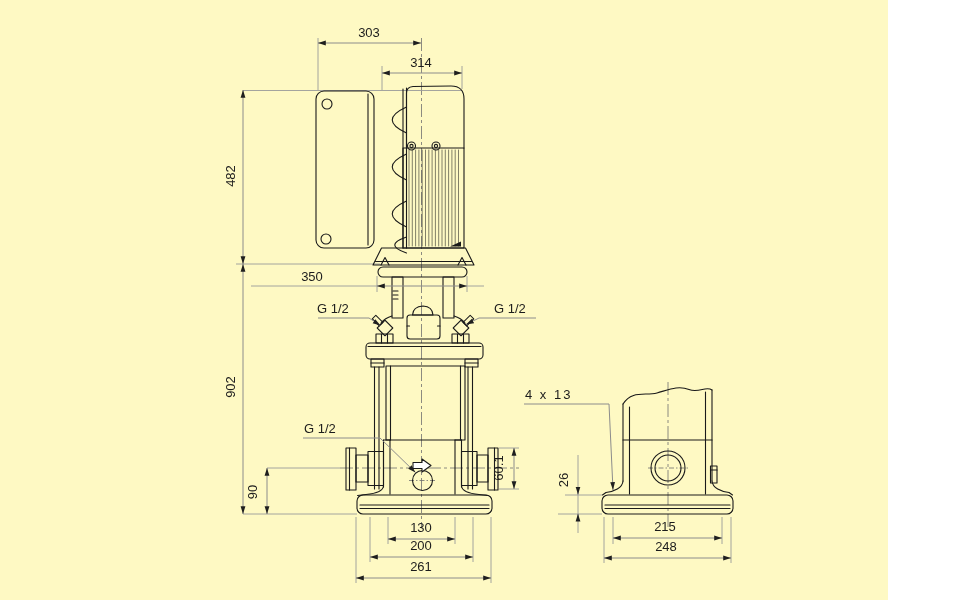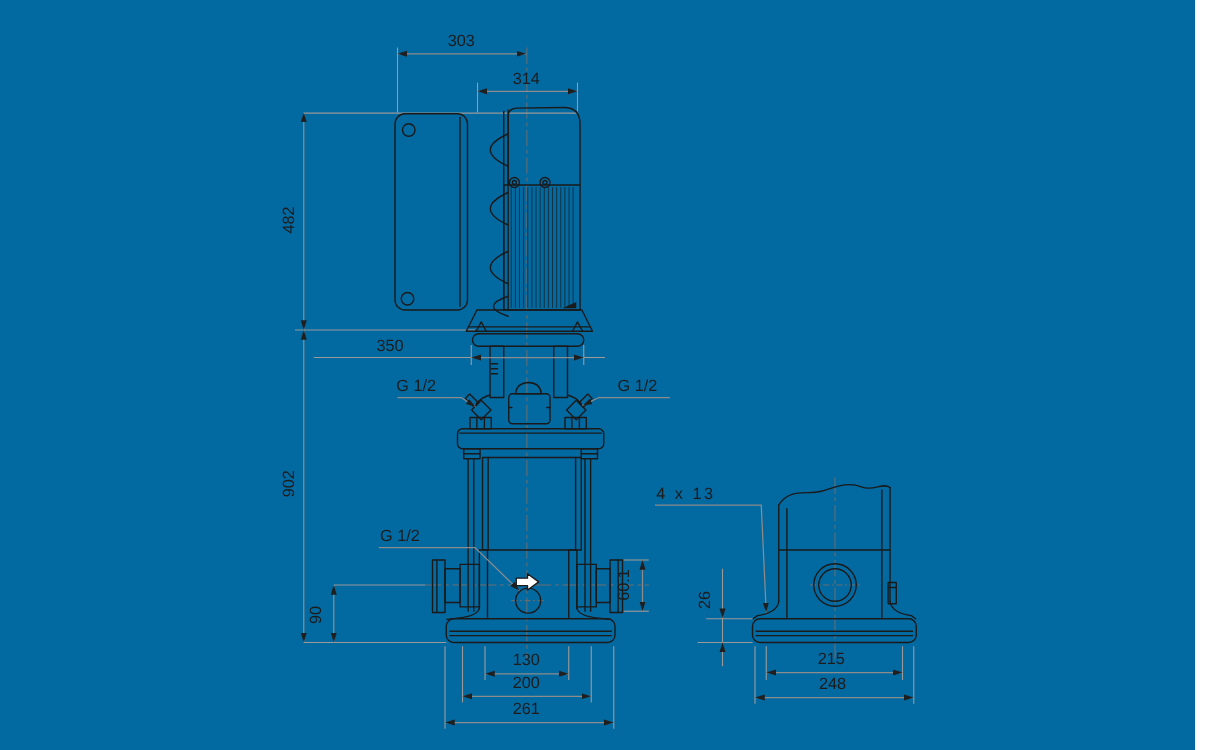--- a/index.html
+++ b/index.html
@@ -1,16 +1,16 @@
 <!DOCTYPE html>
 <html><head>
 <meta charset="utf-8">
 <style>
   html,body{margin:0;padding:0;background:#fff;}
-  .canvas{position:relative;width:956px;height:600px;background:#0369a1;overflow:hidden;}
+  .canvas{position:relative;width:888px;height:600px;background:#fef9c3;overflow:hidden;}
   svg{display:block;}
   .obj{stroke:#1a1a1a;stroke-width:1.1;fill:none;stroke-linejoin:round;stroke-linecap:round;}
   .fin{stroke:#1a1a1a;stroke-width:0.55;fill:none;}
   .dim{stroke:#8c8c8c;stroke-width:1;fill:none;}
   .ext{stroke:#9a9a9a;stroke-width:0.9;fill:none;}
   .cl{stroke:#6e6e6e;stroke-width:0.8;fill:none;stroke-dasharray:13 3 3 3;}
   .cls{stroke:#6e6e6e;stroke-width:0.8;fill:none;stroke-dasharray:5 2 1.5 2;}
   .txt{font-family:"Liberation Sans",sans-serif;font-size:13px;fill:#1c1c1c;}
 </style>
 </head>

